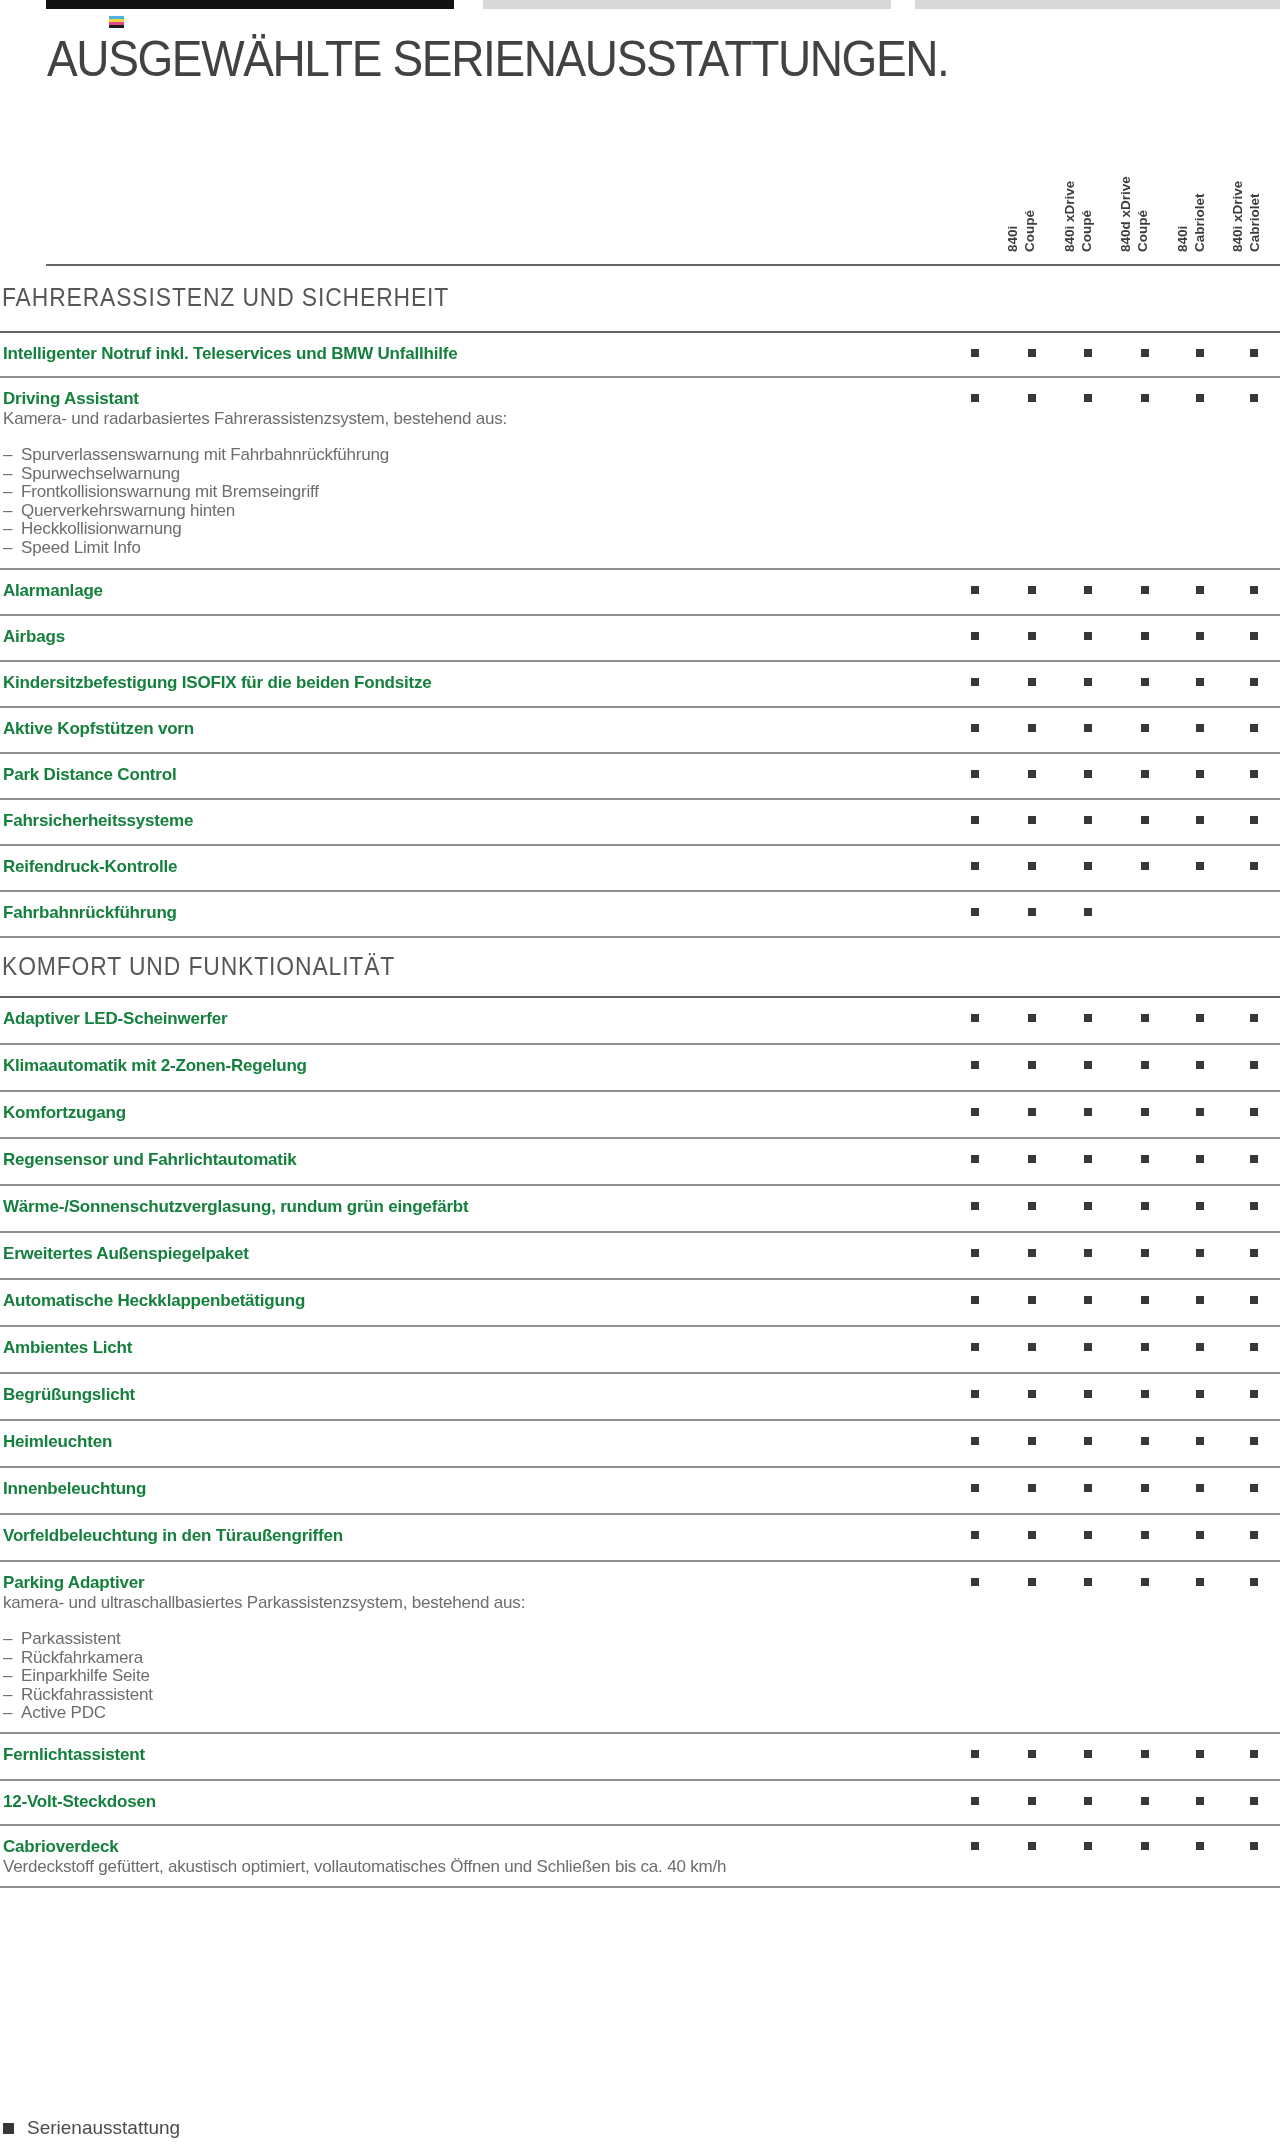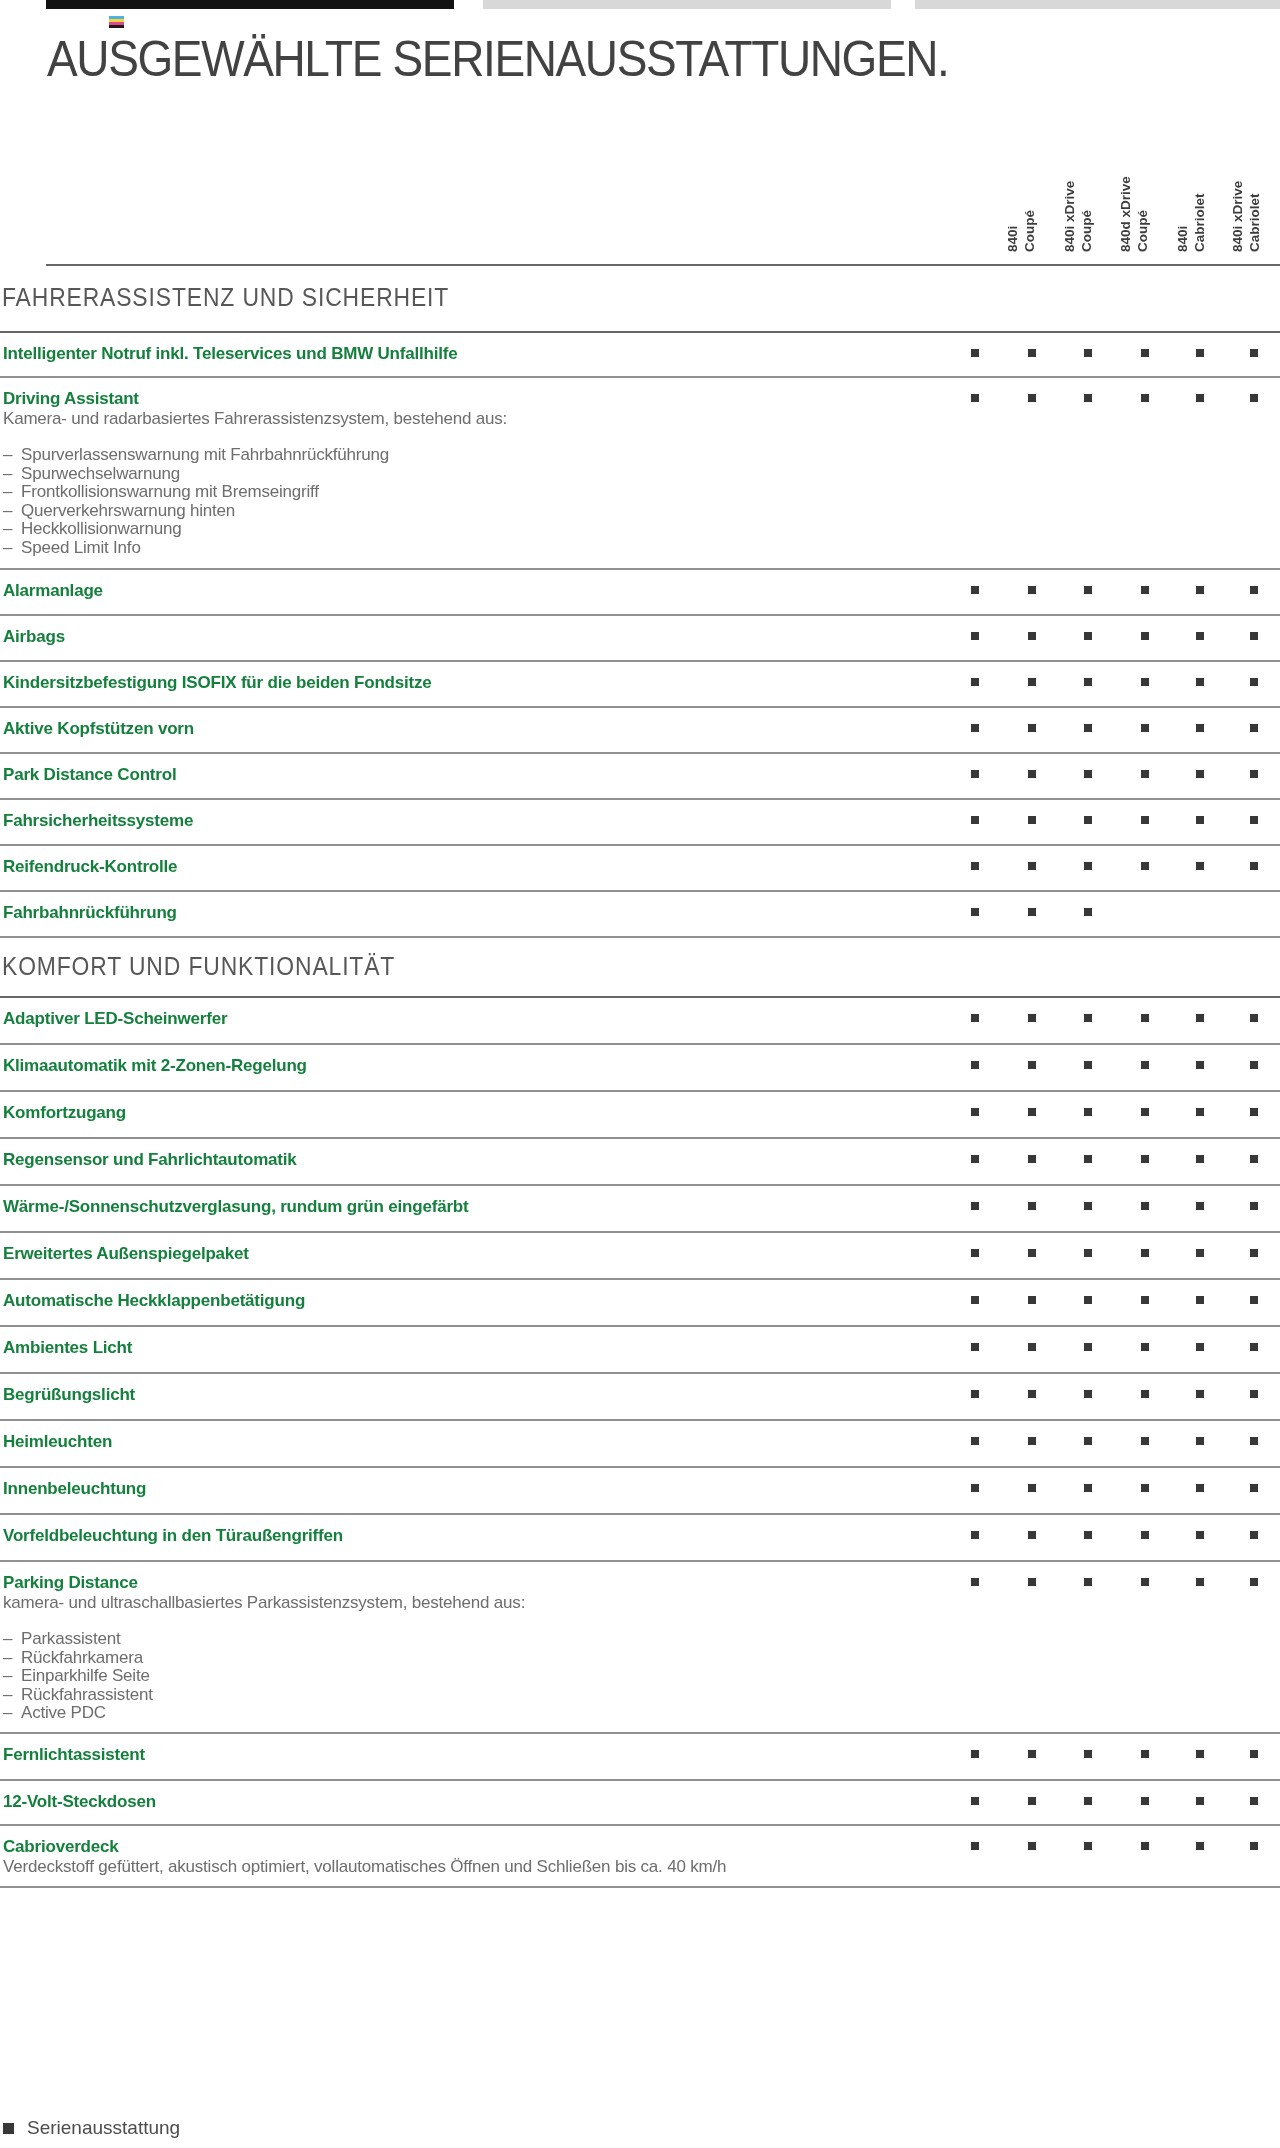--- a/index.html
+++ b/index.html
@@ -318,21 +318,21 @@
     <div class="lbl">Vorfeldbeleuchtung in den Türaußengriffen</div>
   <span class="mark" style="left: 971px; background: rgb(56, 56, 56);"></span>
       <span class="mark" style="left: 1028px; background: rgb(56, 56, 56);"></span>
       <span class="mark" style="left: 1084px; background: rgb(56, 56, 56);"></span>
       <span class="mark" style="left: 1141px; background: rgb(56, 56, 56);"></span>
       <span class="mark" style="left: 1196px; background: rgb(56, 56, 56);"></span>
       <span class="mark" style="left: 1250px; background: rgb(56, 56, 56);"></span>
     </div>
 
   <div class="row h170">
-    <div class="lbl">Parking Distance</div>
+    <div class="lbl">Parking Adaptiver</div>
     <div class="desc">kamera- und ultraschallbasiertes Parkassistenzsystem, bestehend aus:</div>
     <div class="bullets">
         <div class="bullet"><span class="dash">–</span><span>Parkassistent</span></div>
         <div class="bullet"><span class="dash">–</span><span>Rückfahrkamera</span></div>
         <div class="bullet"><span class="dash">–</span><span>Einparkhilfe Seite</span></div>
         <div class="bullet"><span class="dash">–</span><span>Rückfahrassistent</span></div>
         <div class="bullet"><span class="dash">–</span><span>Active PDC</span></div>
       </div>
   <span class="mark" style="left: 971px; background: rgb(56, 56, 56);"></span>
       <span class="mark" style="left: 1028px; background: rgb(56, 56, 56);"></span>

